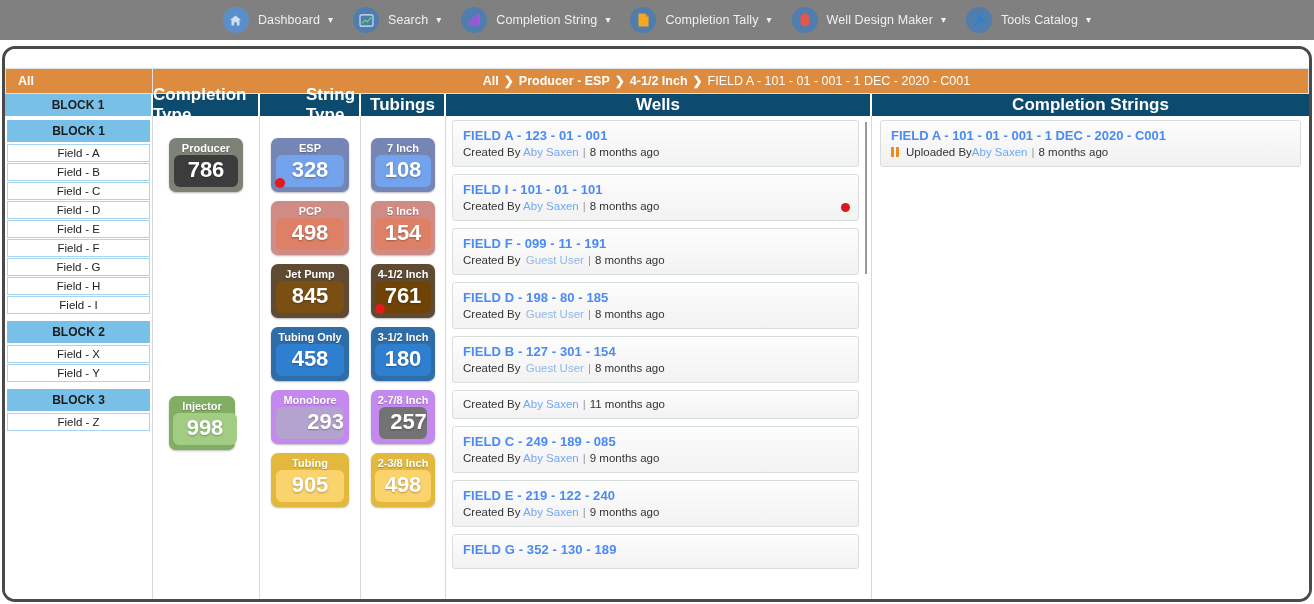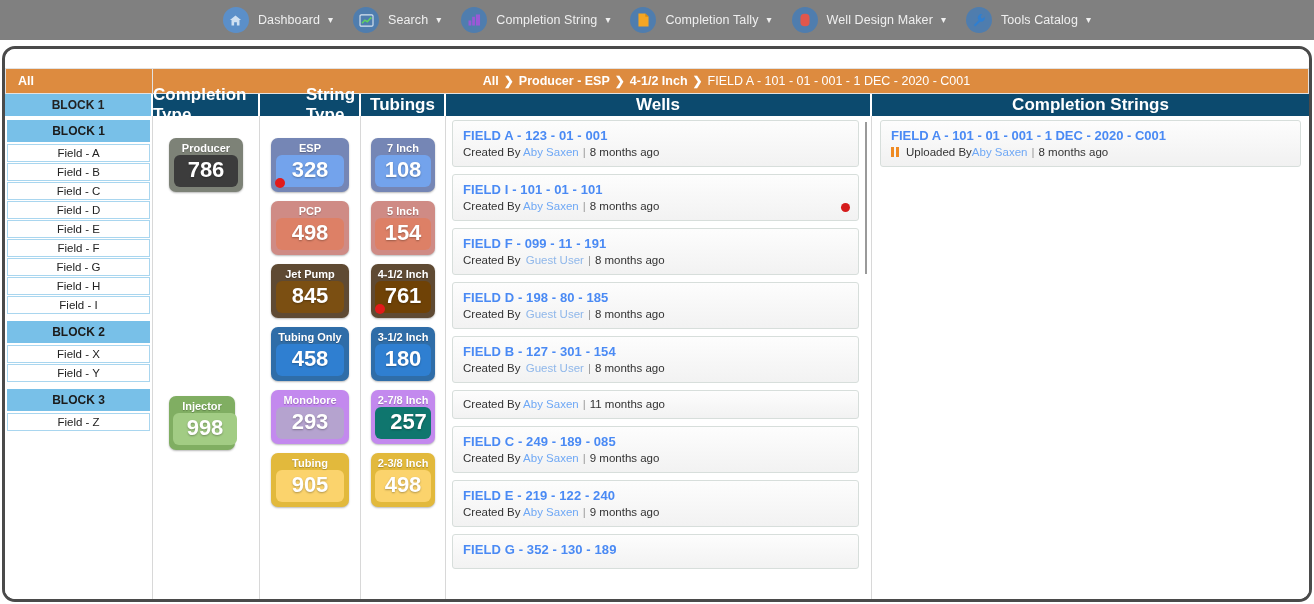--- a/index.html
+++ b/index.html
@@ -342,21 +342,21 @@
           <div class="tile" style="width: 78px; background: rgb(95, 74, 51); margin-bottom: 9px;">
             <div class="tile-label">Jet Pump</div>
             <div class="tile-val" style="background: rgb(123, 79, 18); width: 68px; margin: 0px auto;">845</div>
           </div>
           <div class="tile" style="width: 78px; background: rgb(47, 109, 168); margin-bottom: 9px;">
             <div class="tile-label">Tubing Only</div>
             <div class="tile-val" style="background: rgb(47, 127, 209); width: 68px; margin: 0px auto;">458</div>
           </div>
           <div class="tile" style="width: 78px; background: rgb(195, 137, 238); margin-bottom: 9px;">
             <div class="tile-label">Monobore</div>
-            <div class="tile-val" style="background: rgb(181, 163, 207); width: 68px; margin: 0px auto;">293</div>
+            <div class="tile-val" style="background: rgb(181, 163, 207); width: 68px; margin: 0px auto; text-align: right;">293</div>
           </div>
           <div class="tile" style="width: 78px; background: rgb(226, 185, 60); margin-bottom: 9px;">
             <div class="tile-label">Tubing</div>
             <div class="tile-val" style="background: rgb(251, 211, 108); width: 68px; margin: 0px auto;">905</div>
           </div>
         </div>
       <div class="tilecol" id="col-tub" style="padding-top: 22px;">
           <div class="tile" style="width: 64px; background: rgb(117, 134, 181); margin-bottom: 9px;">
             <div class="tile-label">7 Inch</div>
             <div class="tile-val" style="background: rgb(115, 163, 236); width: 56px; margin: 0px auto;">108</div>
@@ -369,21 +369,21 @@
             <div class="tile-label">4-1/2 Inch</div>
             <div class="tile-val" style="background: rgb(111, 66, 6); width: 56px; margin: 0px auto;">761</div>
             <span class="dot" style="background: rgb(226, 27, 27);"></span>
           </div>
           <div class="tile" style="width: 64px; background: rgb(47, 109, 168); margin-bottom: 9px;">
             <div class="tile-label">3-1/2 Inch</div>
             <div class="tile-val" style="background: rgb(47, 127, 209); width: 56px; margin: 0px auto;">180</div>
           </div>
           <div class="tile" style="width: 64px; background: rgb(195, 137, 238); margin-bottom: 9px;">
             <div class="tile-label">2-7/8 Inch</div>
-            <div class="tile-val" style="background: #0f766e; width: 56px; margin: 0px auto; padding-left: 11px;">257</div>
+            <div class="tile-val" style="background: #737373; width: 48px; margin: 0px auto; padding-left: 11px;">257</div>
           </div>
           <div class="tile" style="width: 64px; background: rgb(226, 185, 60); margin-bottom: 9px;">
             <div class="tile-label">2-3/8 Inch</div>
             <div class="tile-val" style="background: rgb(251, 211, 108); width: 56px; margin: 0px auto;">498</div>
           </div>
         </div>
       <div id="wells">
         <div id="wells-scrollbar"></div>
       <div class="well-card">
             <div class="well-title">FIELD A - 123 - 01 - 001</div>

